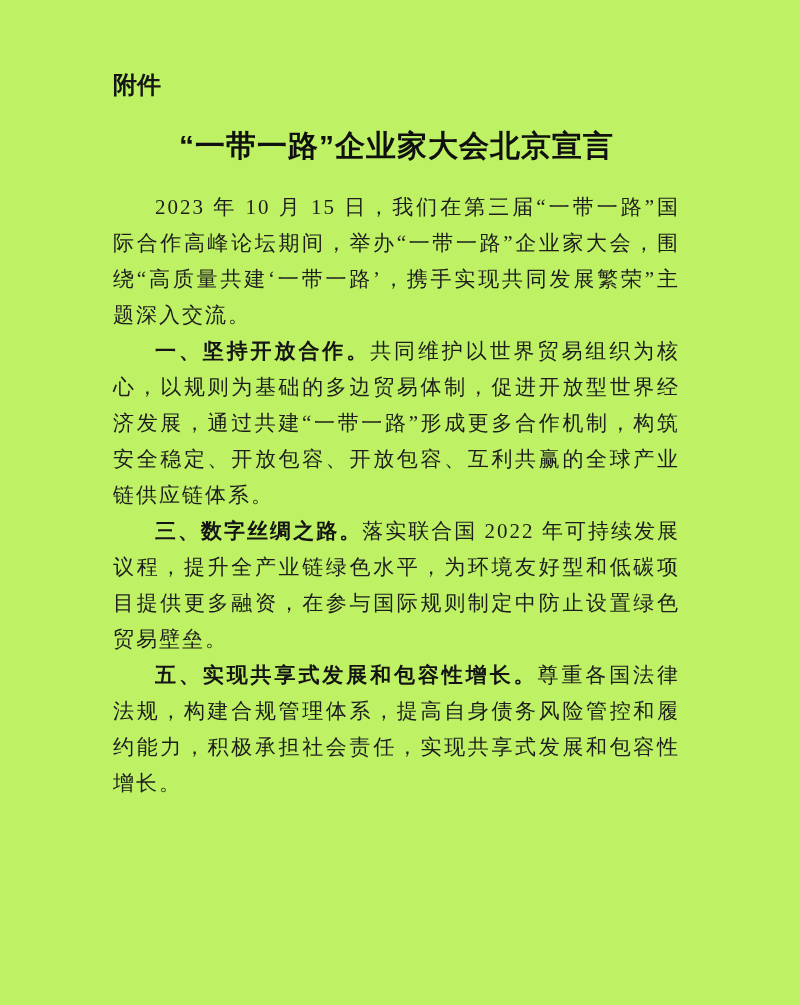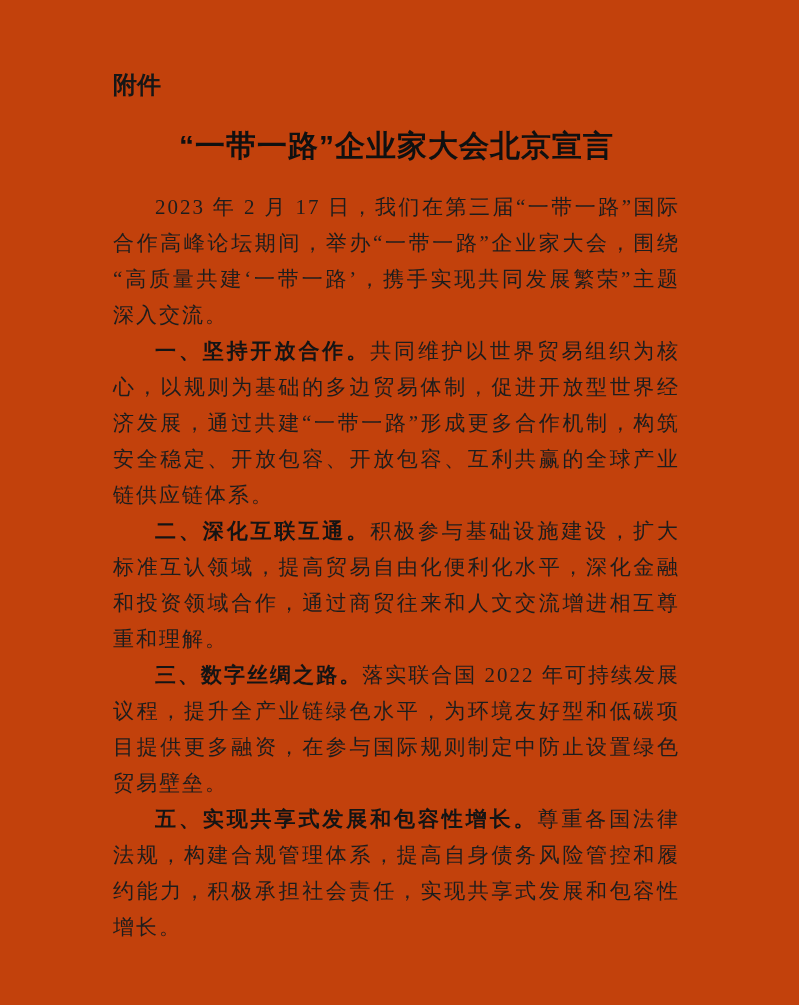--- a/index.html
+++ b/index.html
@@ -1,20 +1,20 @@
 <!DOCTYPE html>
 <html lang="zh"><head>
 <meta charset="utf-8">
 <style>
   html, body { margin: 0; padding: 0; background: #ffffff; }
   .page {
     position: relative;
     width: 799px;
     height: 1005px;
-    background: #c2410c;
+    background: #bef264;
     box-sizing: border-box;
     padding: 70px 119px 0 113px;
     overflow: hidden;
     color: #1b1b1b;
   }
   .attachment-label {
     font-family: "Liberation Sans", "DejaVu Sans", sans-serif;
     font-weight: 600;
     font-size: 24px;
     line-height: 30px;
@@ -55,25 +55,24 @@
 <body>
 
 <div class="page">
 
   <div class="attachment-label">附件</div>
 
   <h1 class="doc-title">“一带一路”企业家大会北京宣言</h1>
 
   <div class="doc-body">
 
-    <p><span>2023 年 2 月 17 日，我们在第三届“一带一路”国际合作高峰论坛期间，举办“一带一路”企业家大会，围绕“高质量共建‘一带一路’，携手实现共同发展繁荣”主题深入交流。</span></p>
+    <p><span>2023 年 10 月 15 日，我们在第三届“一带一路”国际合作高峰论坛期间，举办“一带一路”企业家大会，围绕“高质量共建‘一带一路’，携手实现共同发展繁荣”主题深入交流。</span></p>
 
     <p><strong class="section-lead">一、坚持开放合作。</strong><span>共同维护以世界贸易组织为核心，以规则为基础的多边贸易体制，促进开放型世界经济发展，通过共建“一带一路”形成更多合作机制，构筑安全稳定、开放包容、开放包容、互利共赢的全球产业链供应链体系。</span></p>
 
-    <p><strong class="section-lead">二、深化互联互通。</strong><span>积极参与基础设施建设，扩大标准互认领域，提高贸易自由化便利化水平，深化金融和投资领域合作，通过商贸往来和人文交流增进相互尊重和理解。</span></p>
 
     <p><strong class="section-lead">三、数字丝绸之路。</strong><span>落实联合国 2022 年可持续发展议程，提升全产业链绿色水平，为环境友好型和低碳项目提供更多融资，在参与国际规则制定中防止设置绿色贸易壁垒。</span></p>
 
 
     <p><strong class="section-lead">五、实现共享式发展和包容性增长。</strong><span>尊重各国法律法规，构建合规管理体系，提高自身债务风险管控和履约能力，积极承担社会责任，实现共享式发展和包容性增长。</span></p>
 
   </div>
 </div>
 
 </body></html>

